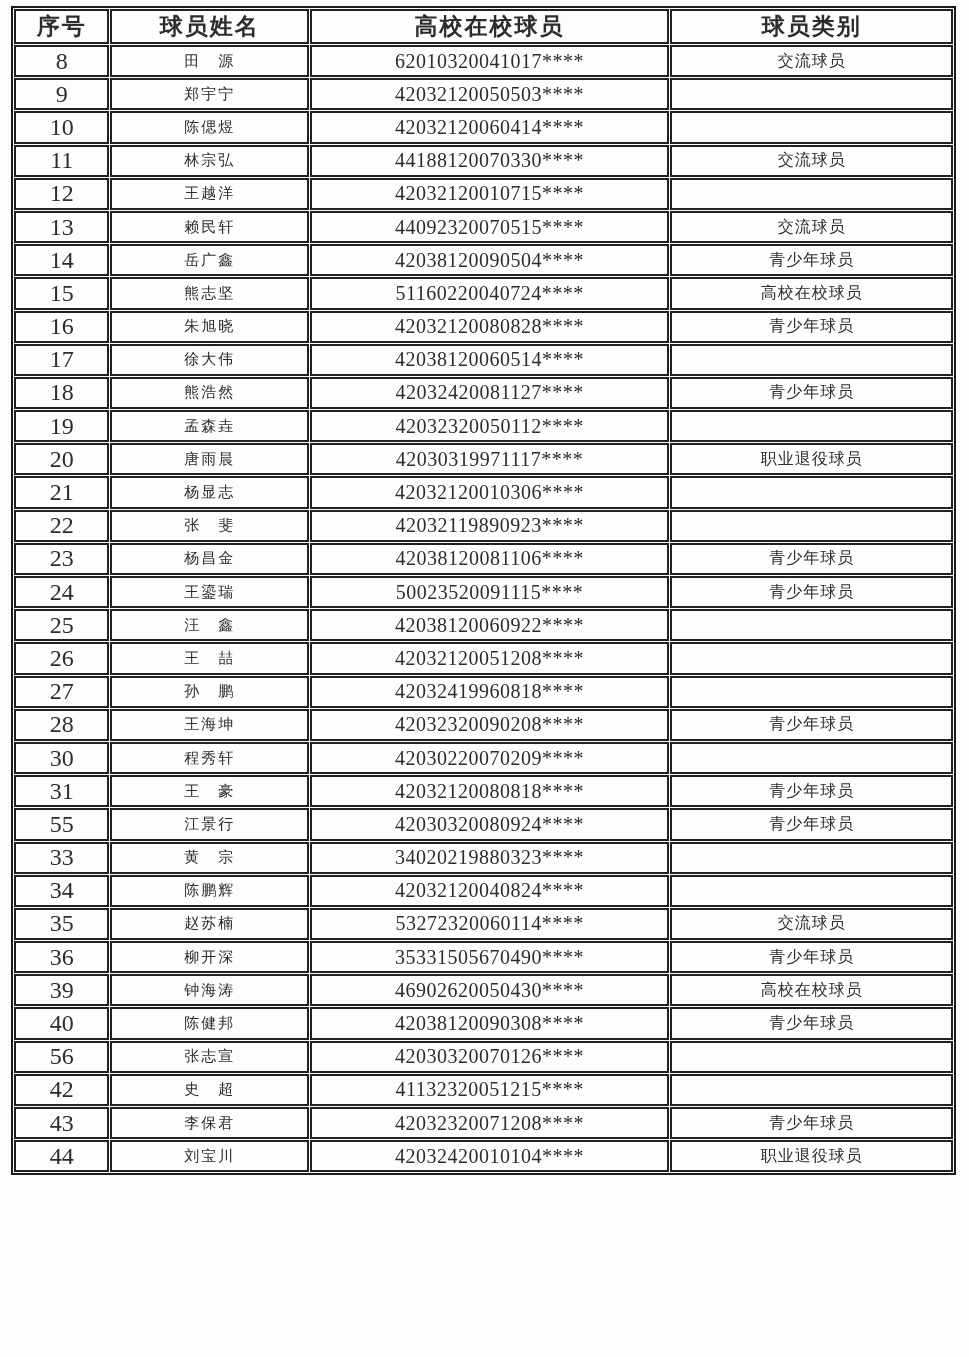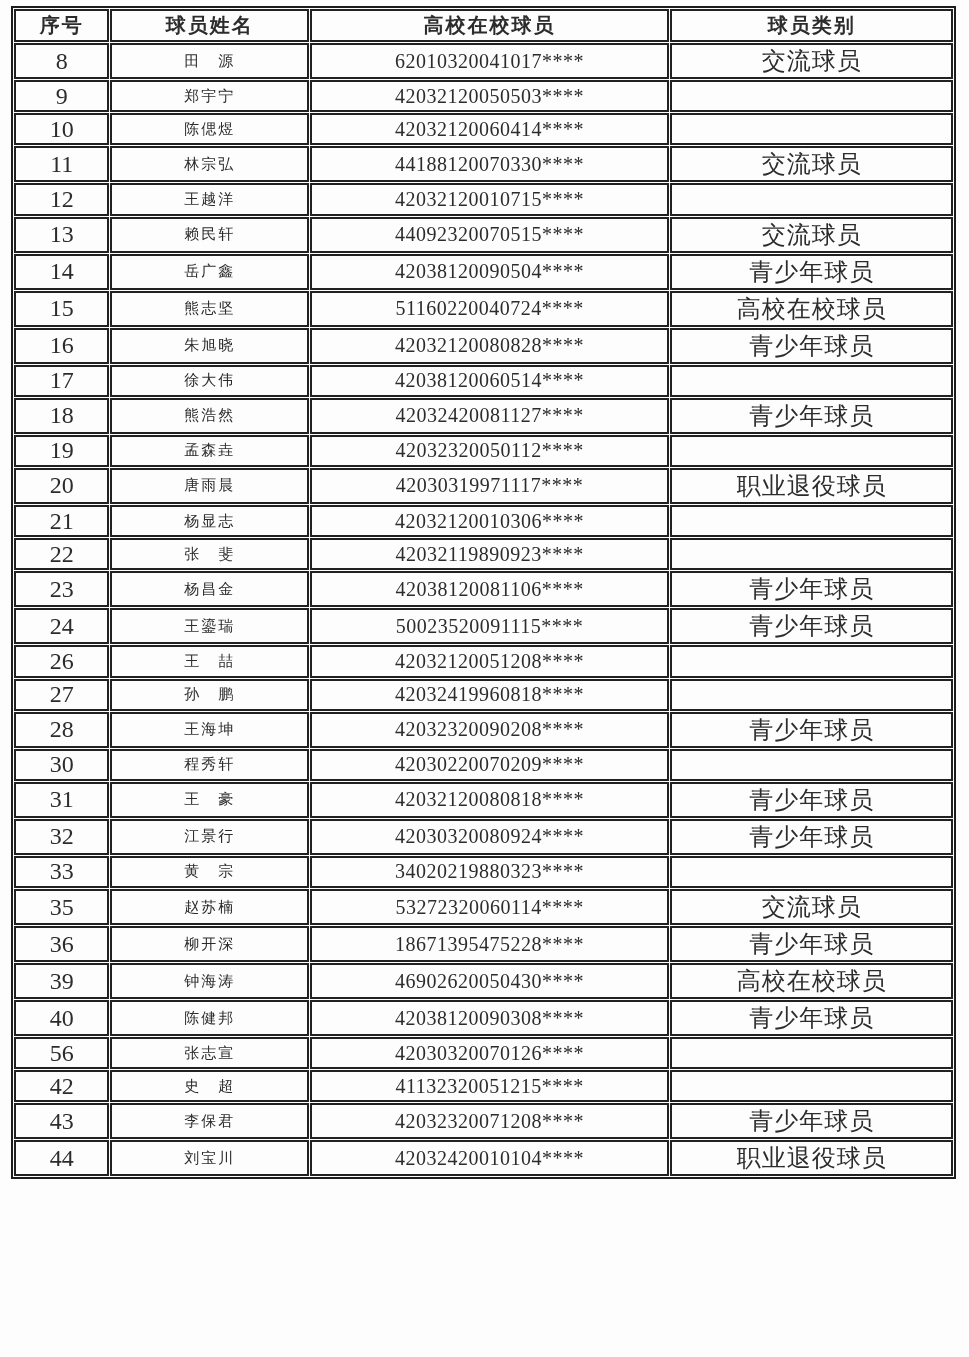--- a/index.html
+++ b/index.html
@@ -35,29 +35,29 @@
     text-align: center;
     vertical-align: middle;
     padding: 0;
     overflow: hidden;
     white-space: nowrap;
     color: #2c2c2c;
     background: #fdfdfd;
   }
   th {
     height: 29px;
-    font-size: 20px;
+    font-size: 23px;
     font-weight: bold;
     letter-spacing: 2px;
   }
   td { height: 28.2px; }
   td.c0 { font-size: 24px; }
   td.c1 { font-size: 15px; letter-spacing: 2px; }
   td.c2 { font-size: 20px; letter-spacing: 0.5px; }
-  td.c3 { font-size: 24px; letter-spacing: 1px; }
+  td.c3 { font-size: 16px; letter-spacing: 1px; }
 </style>
 </head>
 <body>
 
 <div class="page">
   <table class="players">
     <colgroup>
       <col class="col-no">
       <col class="col-name">
       <col class="col-id">
@@ -168,20 +168,26 @@
           <td class="c2">42038120081106****</td>
           <td class="c3">青少年球员</td>
         </tr>
         <tr>
           <td class="c0">24</td>
           <td class="c1">王鎏瑞</td>
           <td class="c2">50023520091115****</td>
           <td class="c3">青少年球员</td>
         </tr>
         <tr>
+          <td class="c0">25</td>
+          <td class="c1">汪　鑫</td>
+          <td class="c2">42038120060922****</td>
+          <td class="c3"></td>
+        </tr>
+        <tr>
           <td class="c0">26</td>
           <td class="c1">王　喆</td>
           <td class="c2">42032120051208****</td>
           <td class="c3"></td>
         </tr>
         <tr>
           <td class="c0">27</td>
           <td class="c1">孙　鹏</td>
           <td class="c2">42032419960818****</td>
           <td class="c3"></td>
@@ -198,41 +204,47 @@
           <td class="c2">42030220070209****</td>
           <td class="c3"></td>
         </tr>
         <tr>
           <td class="c0">31</td>
           <td class="c1">王　豪</td>
           <td class="c2">42032120080818****</td>
           <td class="c3">青少年球员</td>
         </tr>
         <tr>
-          <td class="c0">32</td>
+          <td class="c0">55</td>
           <td class="c1">江景行</td>
           <td class="c2">42030320080924****</td>
           <td class="c3">青少年球员</td>
         </tr>
         <tr>
           <td class="c0">33</td>
           <td class="c1">黄　宗</td>
           <td class="c2">34020219880323****</td>
           <td class="c3"></td>
         </tr>
         <tr>
+          <td class="c0">34</td>
+          <td class="c1">陈鹏辉</td>
+          <td class="c2">42032120040824****</td>
+          <td class="c3"></td>
+        </tr>
+        <tr>
           <td class="c0">35</td>
           <td class="c1">赵苏楠</td>
           <td class="c2">53272320060114****</td>
           <td class="c3">交流球员</td>
         </tr>
         <tr>
           <td class="c0">36</td>
           <td class="c1">柳开深</td>
-          <td class="c2">18671395475228****</td>
+          <td class="c2">35331505670490****</td>
           <td class="c3">青少年球员</td>
         </tr>
         <tr>
           <td class="c0">39</td>
           <td class="c1">钟海涛</td>
           <td class="c2">46902620050430****</td>
           <td class="c3">高校在校球员</td>
         </tr>
         <tr>
           <td class="c0">40</td>

